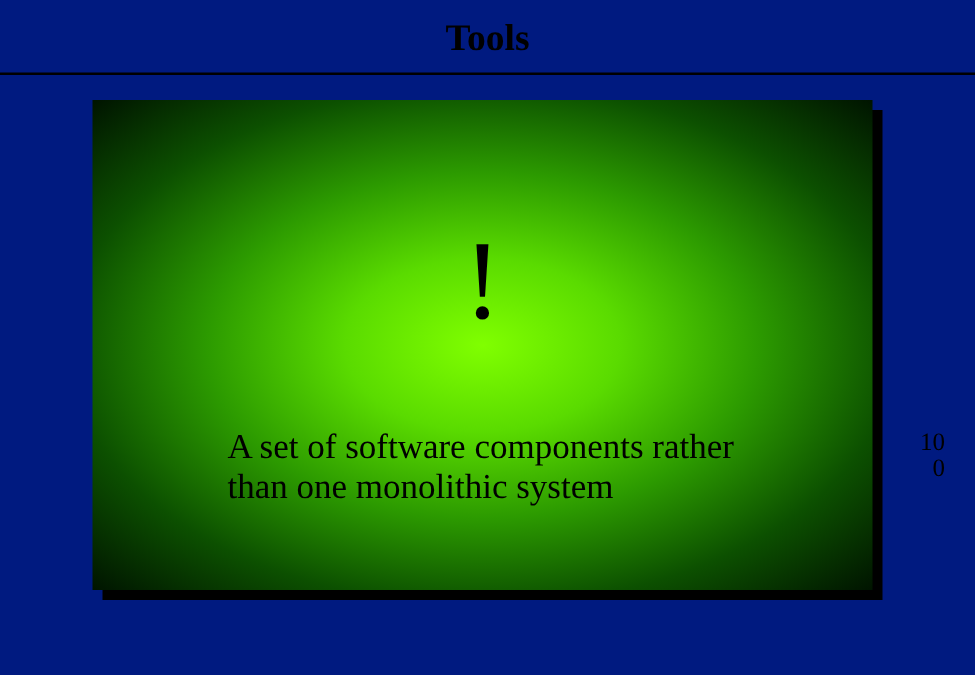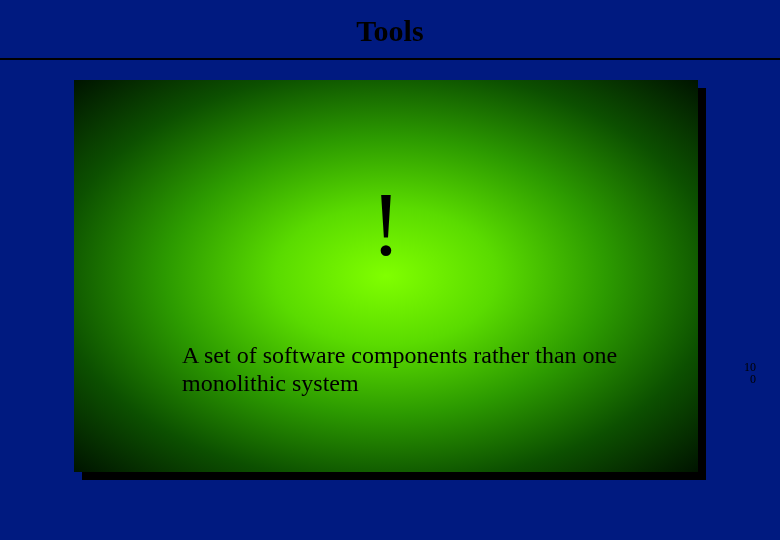--- a/index.html
+++ b/index.html
@@ -62,38 +62,38 @@
     font-size: 90px;
     font-weight: normal;
     color: #000000;
     line-height: 1;
   }
   .body-text {
     position: absolute;
     top: 262px;
     left: 108px;
     width: 460px;
-    font-size: 24px;
+    font-size: 28px;
     line-height: 1.15;
     color: #000000;
   }
   .footer {
     position: absolute;
     bottom: 18px;
     left: 0;
     width: 100%;
     text-align: center;
     font-size: 15px;
     color: #000000;
   }
   .page-num {
     position: absolute;
     right: 24px;
     bottom: 18px;
-    font-size: 12px;
+    font-size: 20px;
     color: #000000;
     text-align: right;
     line-height: 1.05;
   }
 </style>
 </head>
 <body>
 
 <div class="slide">
 

